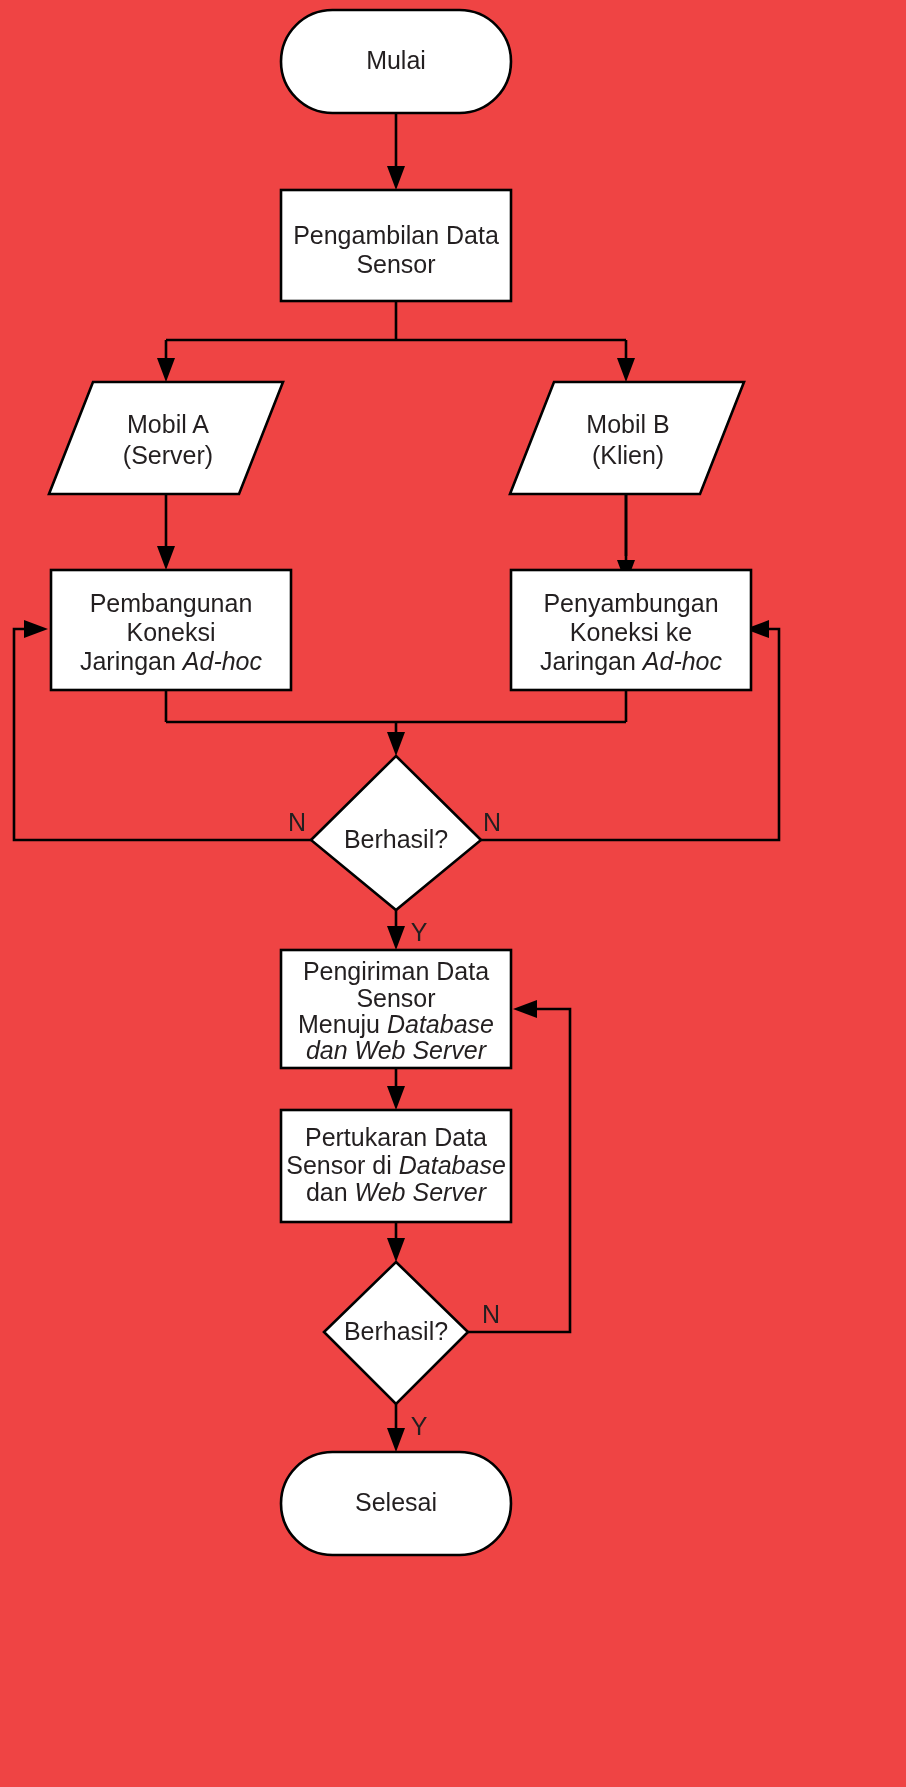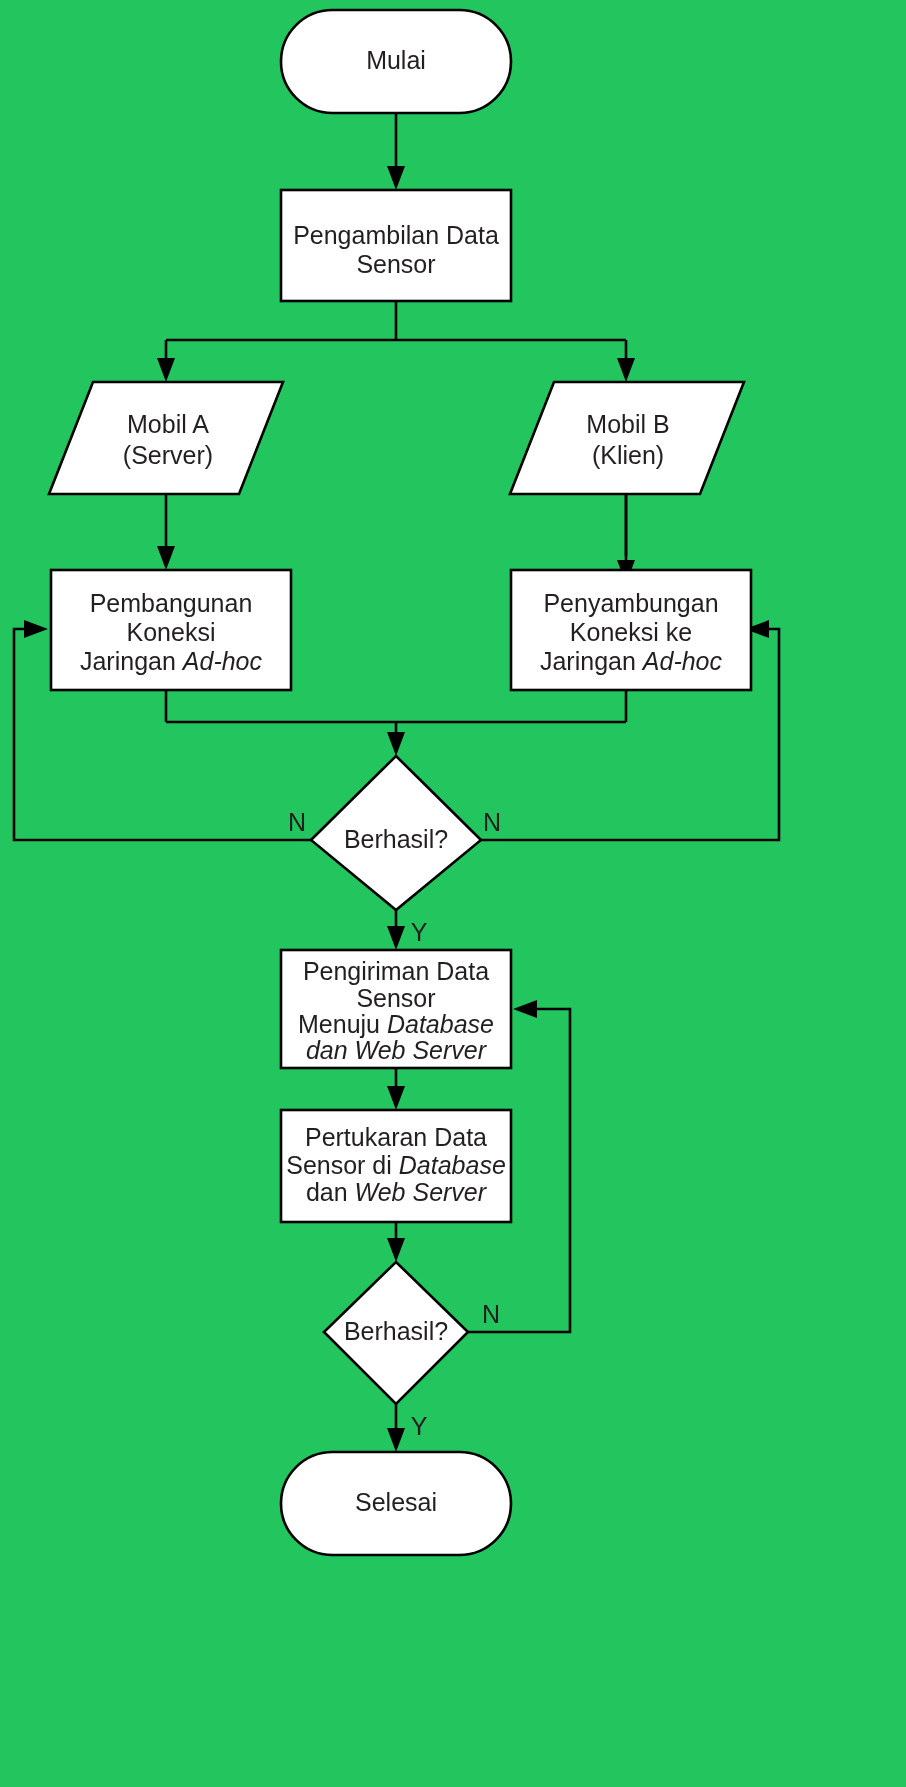--- a/index.html
+++ b/index.html
@@ -7,21 +7,21 @@
     padding: 0;
     background: #ffffff;
   }
   body {
     font-family: "Liberation Sans", sans-serif;
   }
   #flowchart-root {
     position: relative;
     width: 906px;
     height: 1787px;
-    background: #22c55e;
+    background: #ef4444;
     overflow: hidden;
   }
   svg.chart-canvas {
     position: absolute;
     top: 0;
     left: 0;
     width: 906px;
     height: 1787px;
   }
   .node-shape {

